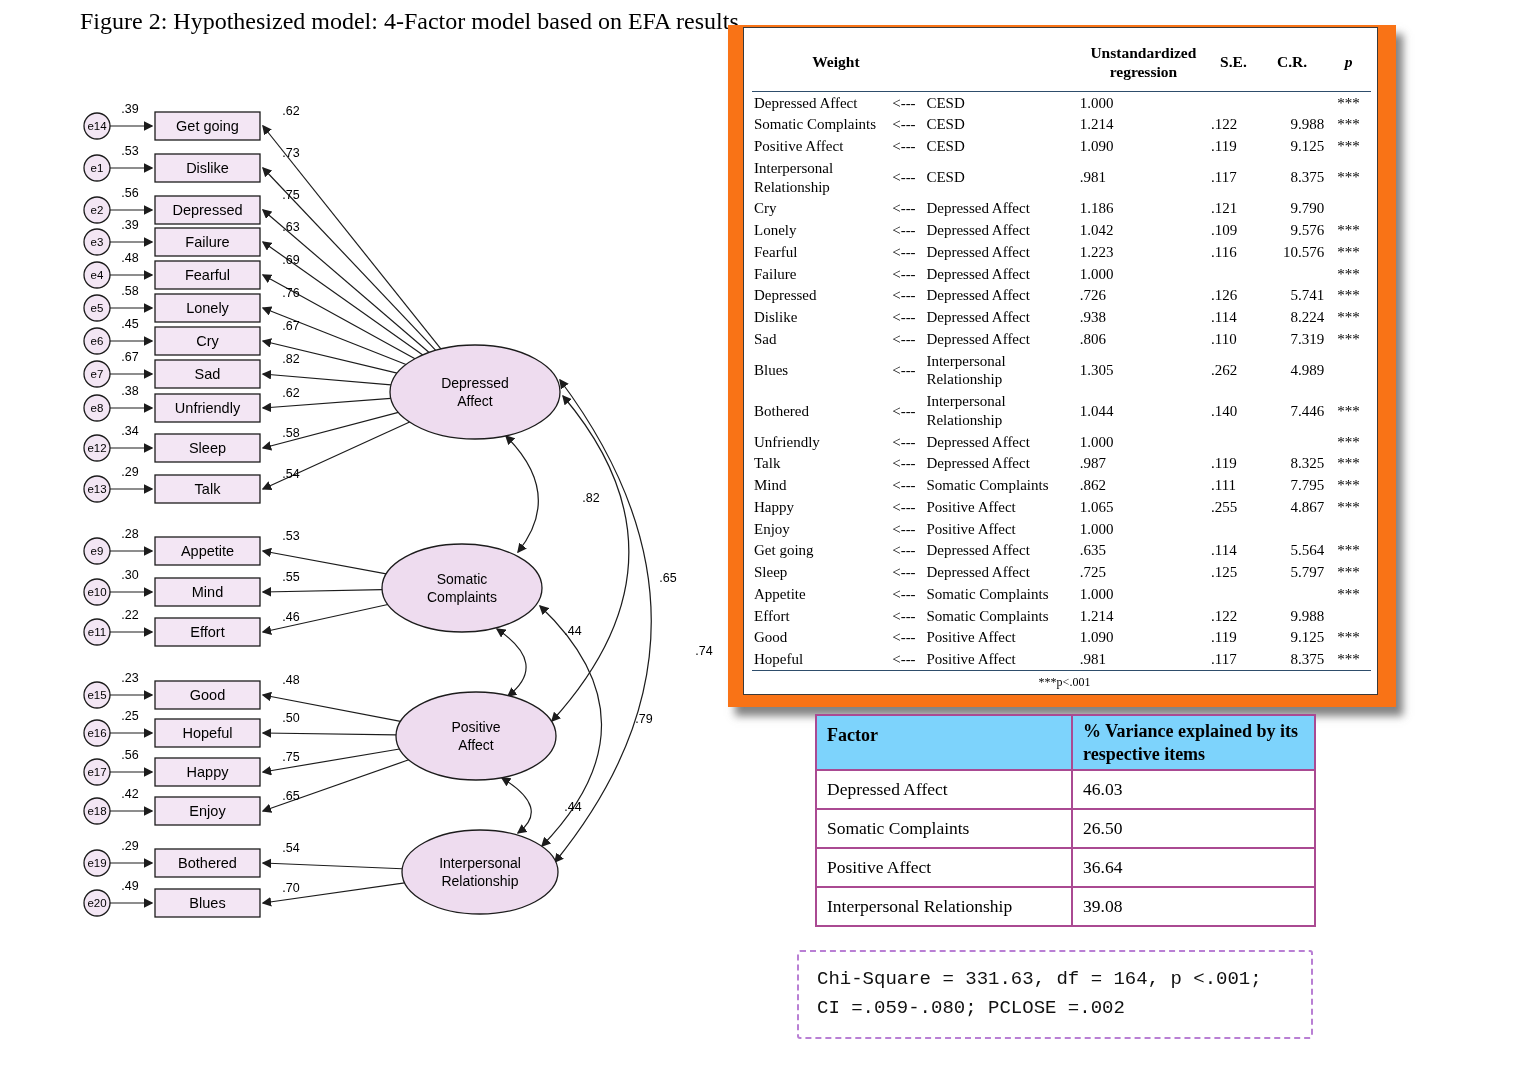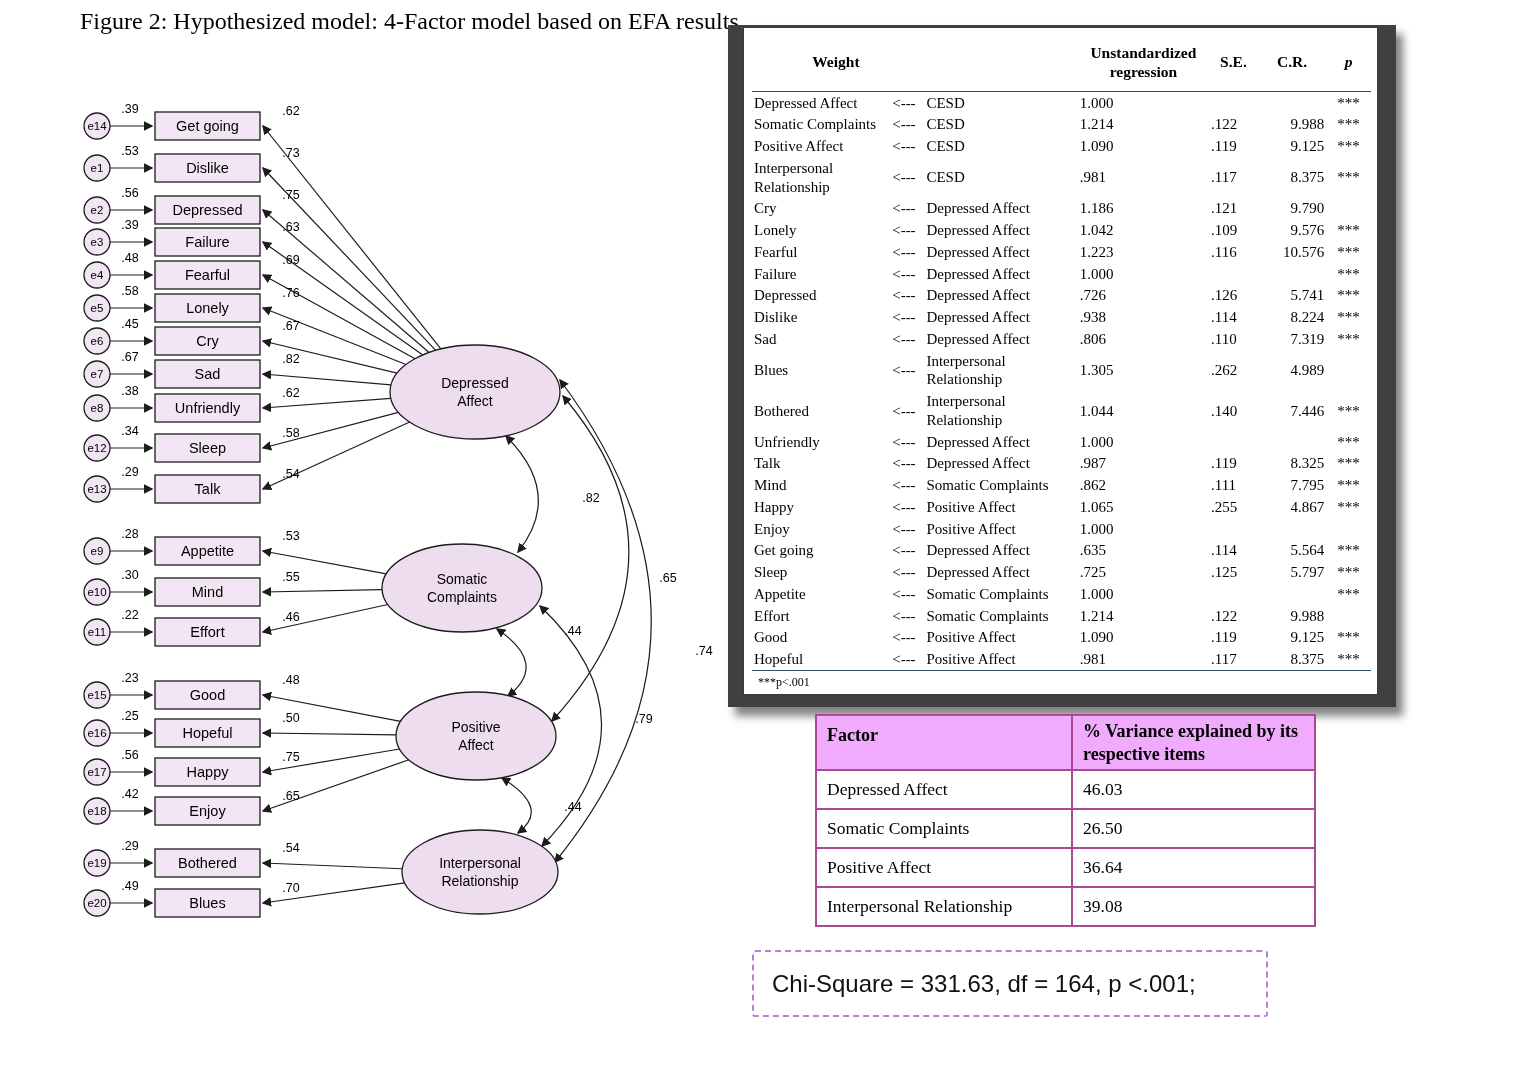--- a/index.html
+++ b/index.html
@@ -16,21 +16,21 @@
   #diagram .arrow { stroke:#1c1c1c; stroke-width:1.2px; }
   #diagram .curve { fill:none; stroke:#1c1c1c; stroke-width:1.2px; }
   #diagram text { font-family:"Liberation Sans", sans-serif; fill:#000; }
   #diagram .err { font-size:11.5px; }
   #diagram .num { font-size:12.5px; }
   #diagram .item { font-size:14.5px; }
   #diagram .factor { font-size:14px; }
 
   
   .weights-panel { position:absolute; left:728px; top:25px; width:668px;
-    background:#404040; padding:2px 18px 12px 15px;
+    background:#f97316; padding:2px 18px 12px 15px;
     box-shadow:7px 9px 8px rgba(90,90,90,0.75); }
   .weights-inner { background:#fff; border:1px solid #3a3a3a; padding:6px 6px 4px 8px; min-height:655px; }
   .weights-table { width:100%; border-collapse:collapse; font-size:15px; }
   .weights-table col.g-dep{width:160px;} .weights-table col.g-arrow{width:55px;}
   .weights-table col.g-pred{width:195px;} .weights-table col.g-est{width:135px;}
   .weights-table col.g-se{width:62px;} .weights-table col.g-cr{width:85px;}
   .weights-table col.g-p{width:58px;}
   .weights-table thead tr { border-bottom:1.5px solid #2e4d6b; }
   .weights-table th { font-weight:bold; text-align:center; padding:10px 2px 10px; vertical-align:middle; font-size:15.5px; line-height:1.2; }
   .weights-table th.h-weight { padding-right:160px; }
@@ -38,35 +38,35 @@
   .weights-table th.h-p { font-style:italic; }
   .weights-table tbody { border-bottom:1.5px solid #2e4d6b; }
   .weights-table td { padding:1.5px 2px; vertical-align:middle; line-height:1.25; }
   .c-dep { padding-left:4px; }
   .c-arrow { text-align:center; }
   .c-pred { padding-left:8px;margin-top:44px; }
   .c-est { padding-right:26px; }
   .c-se  { text-align:left; padding-right:14px; }
   .c-cr  { text-align:right; padding-right:10px; }
   .c-p   { text-align:center; }
-  .footnote { font-size:12px; padding:4px 0 0 6px; }
+  .footnote { font-size:12px; padding:4px 0 0 6px;text-align:center; }
 
   
   .variance-table { position:absolute; left:815px; top:714px; width:501px;
     border-collapse:collapse; font-size:17.5px; }
-  .variance-table th { background:#f0abfc; border:2px solid #aa4a92; text-align:left;
+  .variance-table th { background:#7dd3fc; border:2px solid #aa4a92; text-align:left;
     padding:4px 10px; font-size:18px; line-height:1.25; font-weight:bold; }
   .variance-table th:first-child { width:256px; vertical-align:top; padding-top:8px; }
   .variance-table td { border:2px solid #aa4a92; background:#fff; padding:8px 10px; height:37px; }
   .v-value { text-align:left; }
 
   
-  .fit-box { position:absolute; left:752px; top:950px; width:516px;
+  .fit-box { position:absolute; left:797px; top:950px; width:516px;
     border:2px dashed #b97fd4; border-radius:3px; padding:13px 18px;
-    font-family:Liberation Sans, sans-serif; font-size:24px; line-height:1.55; color:#111; }
+    font-family:Liberation Mono, monospace; font-size:19px; line-height:1.55; color:#111; }
 </style>
 </head>
 <body>
 
 <div class="page">
 
   <div class="fig-title">Figure 2: Hypothesized model: 4-Factor model based on EFA results</div>
 
   <svg id="diagram" width="740" height="1069" viewBox="0 0 740 1069" xmlns="http://www.w3.org/2000/svg">
     <defs>
@@ -528,15 +528,16 @@
       </tr>
       <tr>
         <td class="v-factor">Interpersonal Relationship</td>
         <td class="v-value">39.08</td>
       </tr>
     </tbody>
   </table>
 
   <div class="fit-box">
     <div>Chi-Square = 331.63, df = 164, p &lt;.001;</div>
+    <div>CI =.059-.080; PCLOSE =.002</div>
   </div>
 
 </div>
 
 </body></html>

